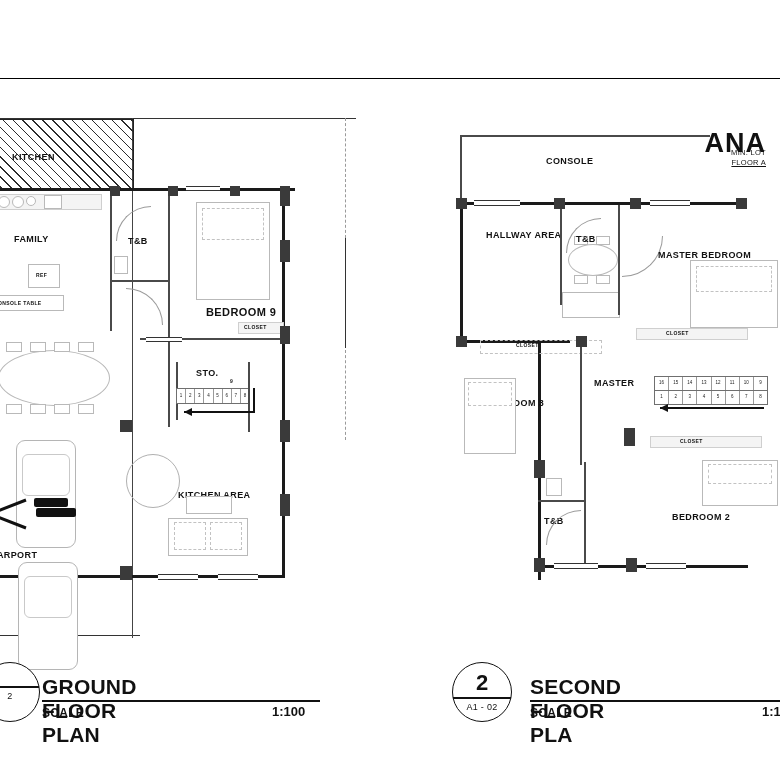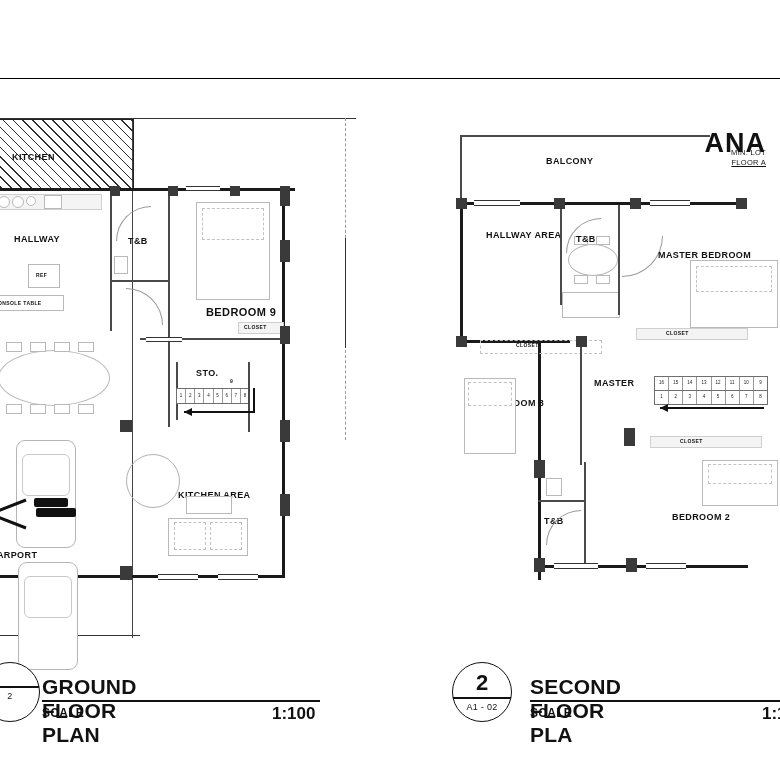--- a/index.html
+++ b/index.html
@@ -59,21 +59,21 @@
   .tnum{
     position:absolute;border:1.5px solid #111;border-radius:50%;
     width:58px;height:58px;display:flex;flex-direction:column;
     align-items:center;justify-content:center;background:#fff;
   }
   .tnum .n{font-size:22px;font-weight:bold;line-height:1;}
   .tnum .divider{width:58px;height:1.5px;background:#111;margin:3px 0;}
   .tnum .code{font-size:9px;letter-spacing:.3px;}
   .ttl{position:absolute;font-size:21px;font-weight:bold;letter-spacing:.2px;}
   .tscale{position:absolute;font-size:12px;font-weight:bold;letter-spacing:.3px;}
-  .tratio{position:absolute;font-size:17px;font-weight:bold;}
+  .tratio{position:absolute;font-size:13px;font-weight:bold;}
   .trule{position:absolute;height:1.5px;background:#111;}
 
   
   .brand{position:absolute;font-size:27px;font-weight:bold;letter-spacing:1px;}
   .brandsub{position:absolute;font-size:7.5px;letter-spacing:.3px;text-align:right;}
 
   .dash-v{position:absolute;width:0;border-left:1px dashed #9a9a9a;}
 </style>
 </head>
 <body>
@@ -100,21 +100,21 @@
 
     <div class="wall" style="left:0;top:78px;width:305px;height:3px;"></div>
     <div class="wall" style="left:292px;top:78px;width:3px;height:390px;"></div>
     <div class="wall" style="left:0;top:465px;width:295px;height:3px;"></div>
 
     <div class="fill" style="left:0;top:84px;width:110px;height:14px;"></div>
     <div class="furn oval" style="left:8px;top:86px;width:10px;height:10px;"></div>
     <div class="furn oval" style="left:22px;top:86px;width:10px;height:10px;"></div>
     <div class="furn oval" style="left:36px;top:86px;width:8px;height:8px;"></div>
     <div class="furn" style="left:54px;top:85px;width:16px;height:12px;"></div>
-    <div class="lbl lbl-md" style="left:24px;top:124px;">HALLWAY</div>
+    <div class="lbl lbl-md" style="left:24px;top:124px;">FAMILY</div>
     <div class="furn" style="left:38px;top:154px;width:30px;height:22px;"></div>
     <div class="lbl lbl-xs" style="left:46px;top:162px;">REF</div>
     <div class="furn" style="left:0;top:185px;width:72px;height:14px;"></div>
     <div class="lbl lbl-xs" style="left:4px;top:190px;">CONSOLE TABLE</div>
 
     <div class="thin" style="left:120px;top:81px;width:2px;height:140px;"></div>
     <div class="thin" style="left:120px;top:170px;width:60px;height:2px;"></div>
     <div class="thin" style="left:178px;top:81px;width:2px;height:236px;"></div>
     <div class="thin" style="left:150px;top:228px;width:142px;height:2px;"></div>
 
@@ -203,21 +203,21 @@
     <div class="ttl" style="left:42px;top:675px;">GROUND FLOOR PLAN</div>
     <div class="trule" style="left:42px;top:700px;width:278px;"></div>
     <div class="tscale" style="left:42px;top:706px;">SCALE</div>
     <div class="tratio" style="left:272px;top:704px;">1:100</div>
   </div>
 
   <div class="plan" style="left:450px;top:110px;width:340px;height:490px;">
 
     <div class="thin" style="left:10px;top:25px;width:250px;height:2px;"></div>
     <div class="thin" style="left:10px;top:25px;width:2px;height:68px;"></div>
-    <div class="lbl lbl-md" style="left:96px;top:46px;">BALCONY</div>
+    <div class="lbl lbl-md" style="left:96px;top:46px;">CONSOLE</div>
 
     <div class="wall" style="left:10px;top:92px;width:285px;height:3px;"></div>
     <div class="wall" style="left:10px;top:92px;width:3px;height:140px;"></div>
     <div class="wall" style="left:10px;top:230px;width:110px;height:3px;"></div>
     <div class="wall" style="left:88px;top:230px;width:3px;height:240px;"></div>
     <div class="wall" style="left:88px;top:455px;width:210px;height:3px;"></div>
 
     <div class="lbl lbl-md" style="left:36px;top:120px;">HALLWAY AREA</div>
     <div class="furn oval" style="left:118px;top:134px;width:48px;height:30px;"></div>
     <div class="furn" style="left:124px;top:126px;width:12px;height:7px;"></div>

